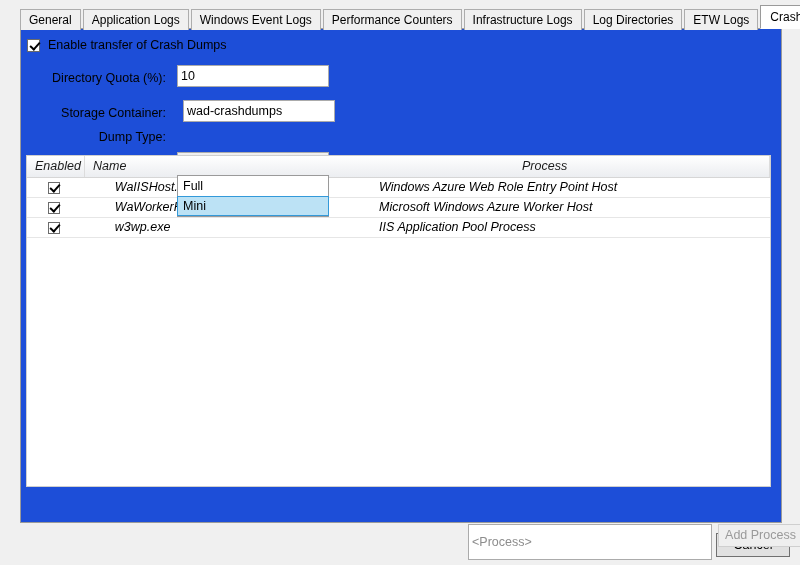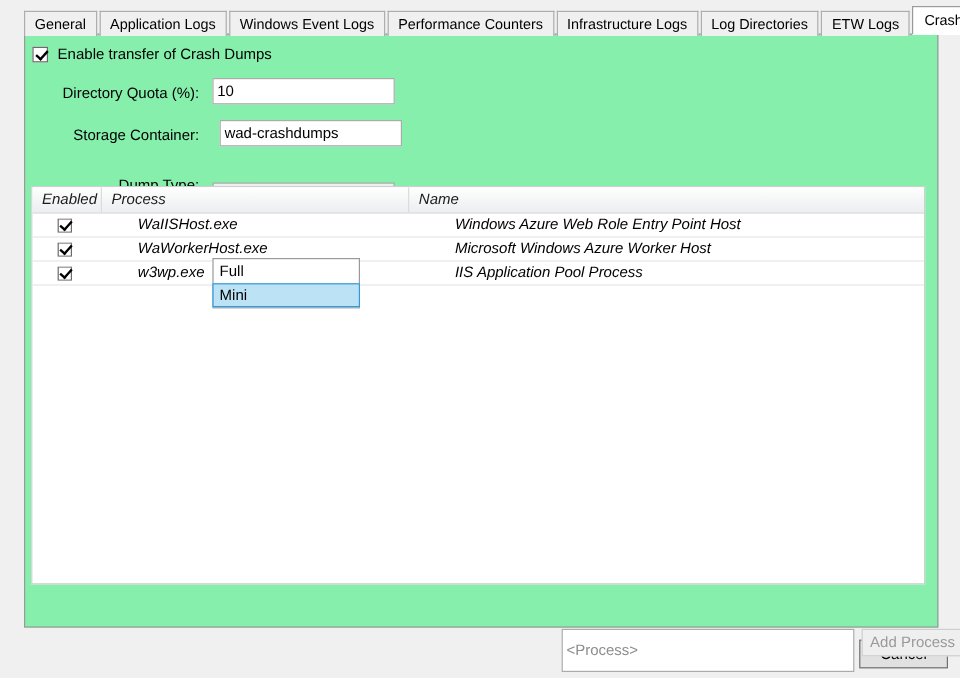--- a/index.html
+++ b/index.html
@@ -48,21 +48,21 @@
     border-bottom: 1px solid #ffffff;
     z-index: 10;
     padding: 0 9px;
   }
 
   
   .panel {
     position: absolute;
     left: 20px; top: 28px;
     width: 762px; height: 495px;
-    background: #86efac;
+    background: #1d4ed8;
     border: 1px solid #9a9a9a;
     z-index: 2;
   }
 
   
   .enable-row {
     position: absolute;
     left: 1px; top: 9px;
     display: flex;
     align-items: center;
@@ -125,25 +125,24 @@
     right: 8px; top: 50%;
     transform: translateY(-60%);
     width: 0; height: 0;
     border-left: 4px solid transparent;
     border-right: 4px solid transparent;
     border-top: 4px solid #5a5a5a;
   }
   .combo-list {
     position: absolute;
     left: 156px; top: 146px;
-    width: 123px;
+    width: 152px;
     background: #fff;
     border: 1px solid #9a9a9a;
     z-index: 50;
-    margin-top: 40px;
   }
   .combo-item {
     height: 20px;
     line-height: 20px;
     padding-left: 5px;
     font-size: 12.5px;
     color: #000;
   }
   .combo-item.hl {
     background: #bce2f5;
@@ -260,31 +259,31 @@
       <span class="cb checked"></span>
       <span class="enable-label">Enable transfer of Crash Dumps</span>
     </div>
 
     <div class="field-label" style="left:20px; top:42px; width:125px;">Directory Quota (%):</div>
     <input class="txtbox" type="text" style="left: 156px; top: 36px; width: 152px;" value="10">
 
     <div class="field-label" style="left:20px; top:77px; width:125px;">Storage Container:</div>
     <input class="txtbox" type="text" style="left: 162px; top: 71px; width: 152px;" value="wad-crashdumps">
 
-    <div class="field-label" style="left:20px; top:118px; width:125px;">Dump Type:</div>
+    <div class="field-label" style="left:20px; top:101px; width:125px;">Dump Type:</div>
     <div class="combo">
       <span>Mini</span>
       <span class="arrow"></span>
     </div>
 
     <div class="grid">
       <div class="grid-head">
         <div class="gh c-en">Enabled</div>
+        <div class="gh c-name">Name</div>
         <div class="gh c-proc">Process</div>
-        <div class="gh c-name">Name</div>
       </div>
 
       <div class="grow">
         <div class="gc c-en">
             <span class="cb checked"></span>
           </div>
         <div class="gc c-proc">WaIISHost.exe</div>
         <div class="gc c-name">Windows Azure Web Role Entry Point Host</div>
       </div>
       <div class="grow">

